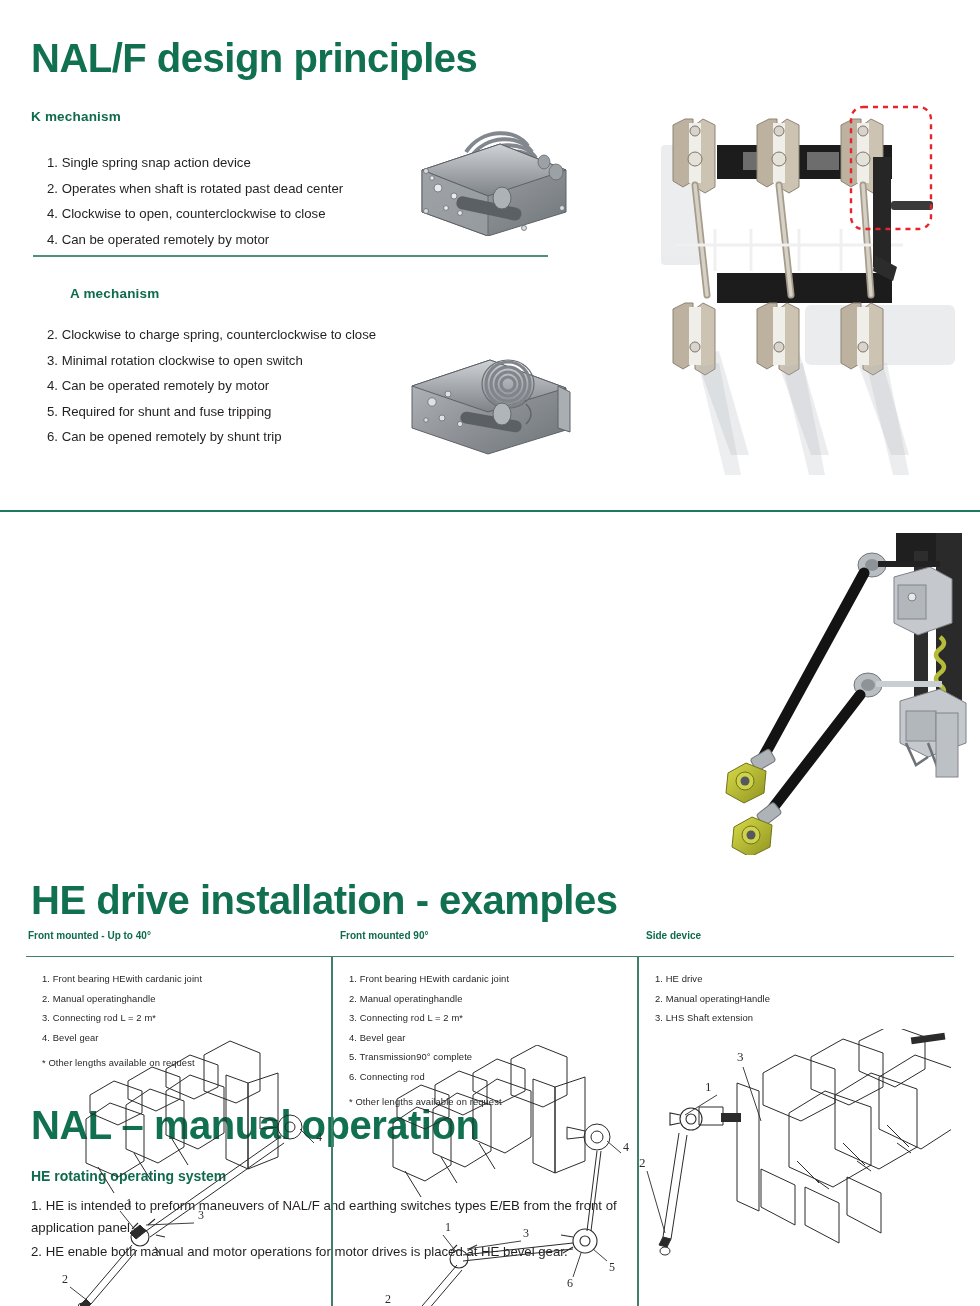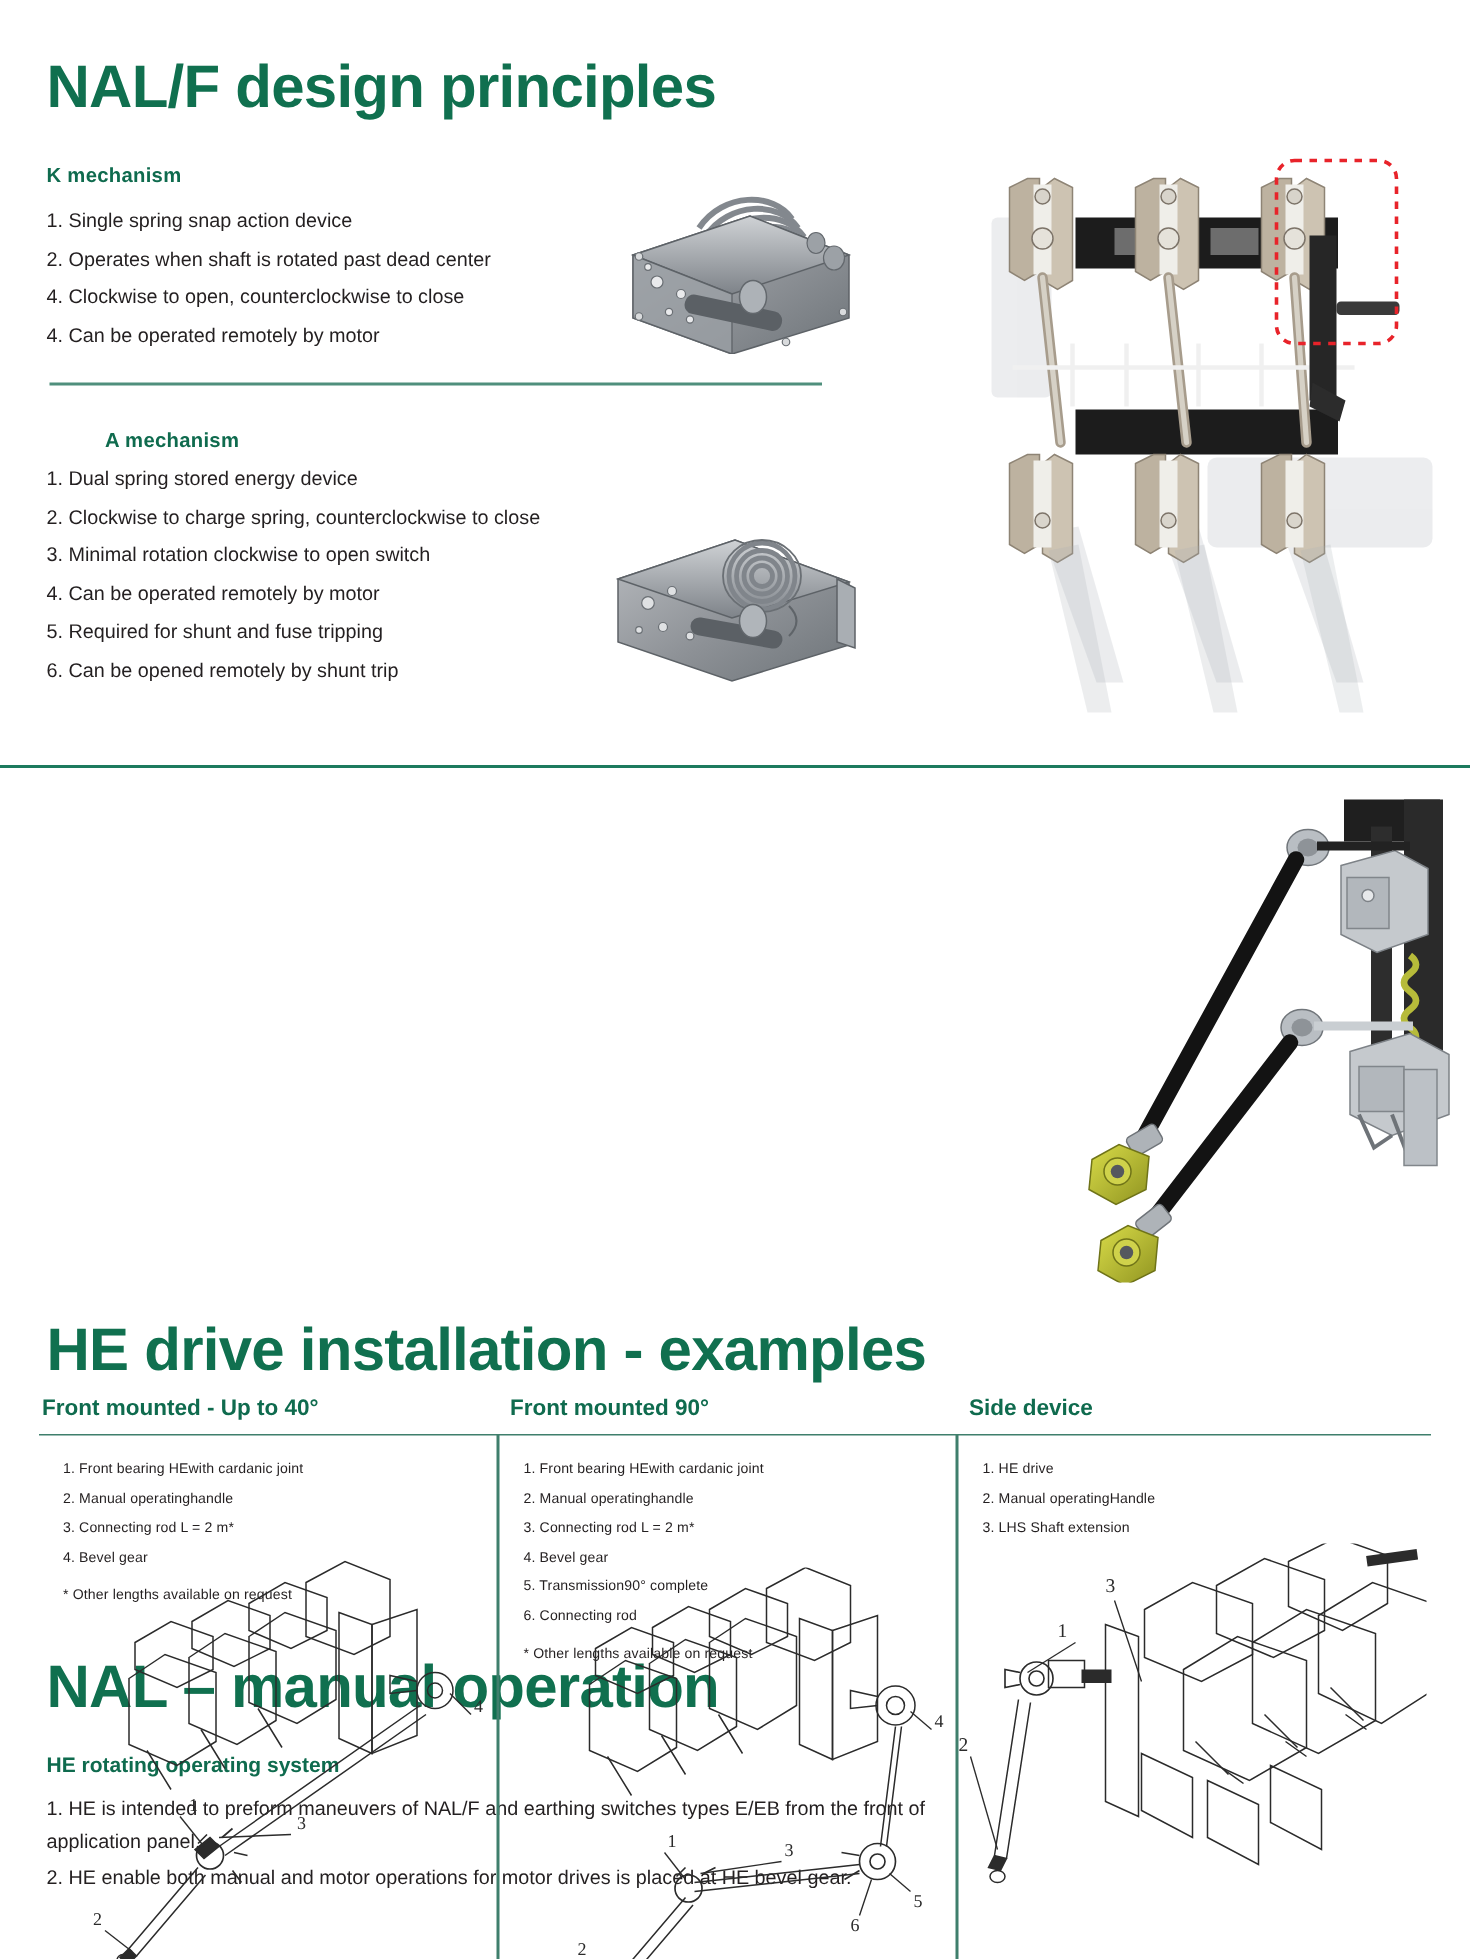--- a/index.html
+++ b/index.html
@@ -20,21 +20,21 @@
   #t1{left:31px;top:36px;}
   #t2{left:31px;top:592px;}
   #t3{left:31px;top:878px;}
 
   .sub{
     position:absolute;font-size:13.5px;font-weight:bold;color:#0f6b4e;
   }
   #k-head{left:31px;top:109px;letter-spacing:0.2px;}
   #a-head{left:31px;top:286px;letter-spacing:0.2px;margin-left:39px;}
 
-  ul.plain{list-style:none;margin:0;padding:0;position:absolute;}
+  ul.plain{list-style:none;margin:16px;padding:0;position:absolute;}
   ul.plain li{
     font-size:13.2px;line-height:25.5px;color:#231f20;white-space:nowrap;
   }
   #k-list{left:31px;top:134px;}
   #a-list{left:31px;top:306px;}
 
   .hr-short{
     position:absolute;left:33px;top:255px;width:515px;height:1.6px;
     background:#4f8f7c;
   }
@@ -49,21 +49,21 @@
   .para{
     position:absolute;font-size:13.2px;line-height:22px;color:#231f20;width:640px;
   }
   #p1{left:31px;top:684px;}
   #p2{left:31px;top:730px;}
 
   
   .cols{position:absolute;left:0;top:930px;width:980px;height:376px;}
   .col{position:absolute;top:0;}
   .col-head{
-    position:absolute;top:0;font-size:15px;font-weight:bold;color:#0f6b4e;
+    position:absolute;top:0;font-size:10px;font-weight:bold;color:#0f6b4e;
   }
   .col-box{
     position:absolute;top:26px;border-top:1.4px solid #3f7f6c;border-left:1.4px solid #3f7f6c;
     border-right:1.4px solid #3f7f6c;border-bottom:none;height:353px;box-sizing:border-box;
   }
   .col-box.nl{border-left:none;}
   .col-box.nr{border-right:none;}
   ul.spec{list-style:none;margin:0;padding:0;position:absolute;left:16px;top:12px;}
   ul.spec li{font-size:9.4px;line-height:19.5px;color:#231f20;white-space:nowrap;letter-spacing:.1px;}
 
@@ -86,21 +86,20 @@
       <li>2. Operates when shaft is rotated past dead center</li>
       <li>4. Clockwise to open, counterclockwise to close</li>
       <li>4. Can be operated remotely by motor</li>
     </ul>
 
     <div class="hr-short"></div>
 
     <div class="sub" id="a-head">A  mechanism</div>
 
     <ul class="plain" id="a-list">
-      <li>1. Dual spring stored energy device</li>
       <li>2. Clockwise to charge spring, counterclockwise to close</li>
       <li>3. Minimal rotation clockwise to open switch</li>
       <li>4. Can be operated remotely by motor</li>
       <li>5. Required for shunt and fuse tripping</li>
       <li>6. Can be opened remotely by shunt trip</li>
     </ul>
 
     <div class="img" style="left:404px;top:116px;">
       <svg width="180" height="120" viewBox="0 0 180 120">
         <defs>

